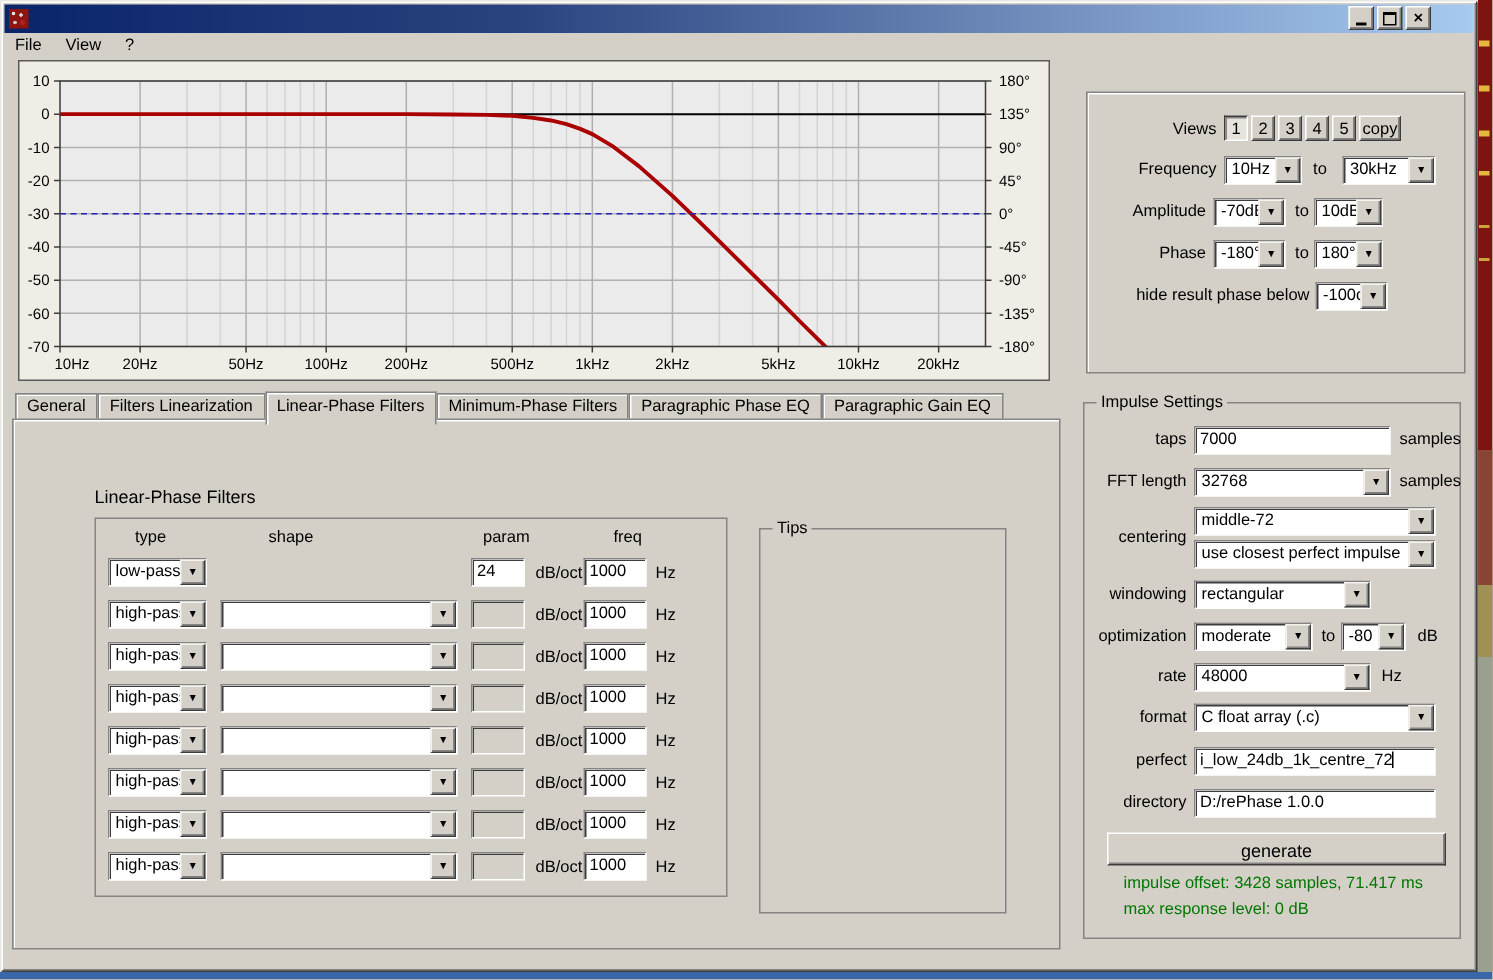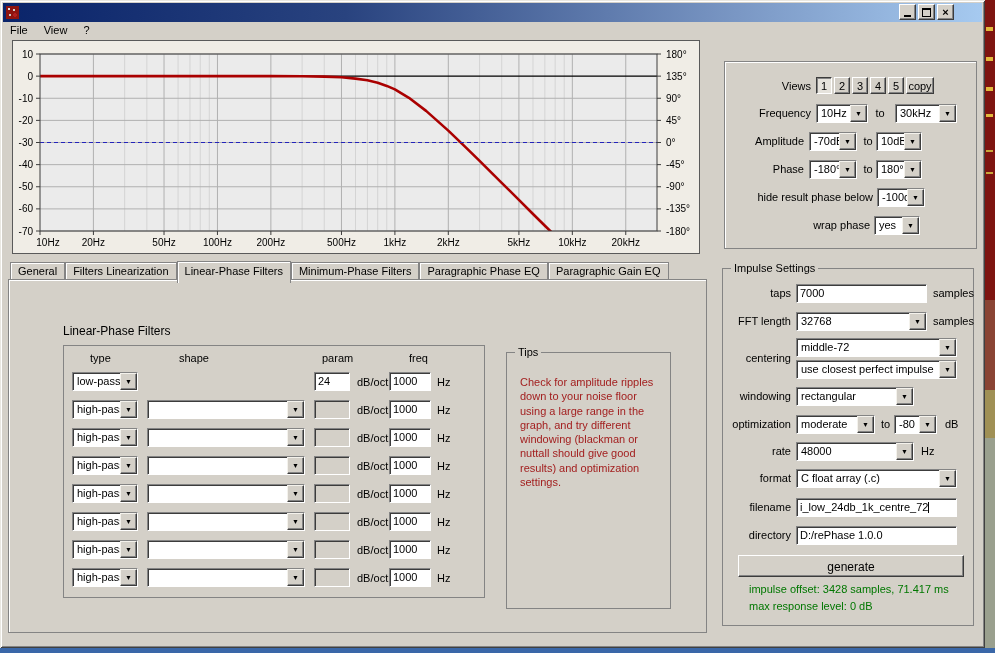--- a/index.html
+++ b/index.html
@@ -276,27 +276,20 @@
           <span class="dd-arrow">▼</span>
         </div>
     </div>
     <div class="vrow" style="top:126px;left:0;width:100%">
       <span class="vlab" style="left:0;width:148px">hide result phase below</span>
       <div class="dd" style="left:152px;width:48px">
           <span class="dd-val">-100dB</span>
           <span class="dd-arrow">▼</span>
         </div>
     </div>
-    <div class="vrow" style="top:154px;left:0;width:100%">
-      <span class="vlab" style="left:0;width:145px">wrap phase</span>
-      <div class="dd" style="left:149px;width:46px">
-          <span class="dd-val">yes</span>
-          <span class="dd-arrow">▼</span>
-        </div>
-    </div>
   </div>
 
   <div class="tabrow" style="left:10px;top:261px">
     <div class="tab">General</div>
     <div class="tab">Filters Linearization</div>
     <div class="tab active">Linear-Phase Filters</div>
     <div class="tab">Minimum-Phase Filters</div>
     <div class="tab">Paragraphic Phase EQ</div>
     <div class="tab">Paragraphic Gain EQ</div>
   </div>
@@ -417,21 +410,20 @@
             <span class="unit" style="left: 293px;">dB/oct</span>
             <div class="tin num" style="left: 325px; width: 42px;">1000</div>
             <span class="unit" style="left: 373px;">Hz</span>
           </div>
         </div>
     </div>
 
     <div class="gbox" style="left:497px;top:72px;width:163px;height:255px">
       <span class="legend">Tips</span>
       <div class="tips-text" style="padding:22px 8px 0 13px">
-        <p>Check for amplitude ripples down to your noise floor using a large range in the graph, and try different windowing (blackman or nuttall should give good results) and optimization settings.</p>
       </div>
     </div>
   </div>
 
   <div class="gbox" style="left:722px;top:268px;width:250px;height:356px">
     <span class="legend">Impulse Settings</span>
 
     <div class="irow" style="top:15px">
       <span class="ilab">taps</span>
       <div class="tin" style="left:73px;width:131px">7000</div>
@@ -487,21 +479,21 @@
       <span class="iunit" style="left:198px">Hz</span>
     </div>
     <div class="irow" style="top:200px">
       <span class="ilab">format</span>
       <div class="dd" style="left:73px;width:161px">
           <span class="dd-val">C float array (.c)</span>
           <span class="dd-arrow">▼</span>
         </div>
     </div>
     <div class="irow" style="top:229px">
-      <span class="ilab">filename</span>
+      <span class="ilab">perfect</span>
       <div class="tin" style="left:73px;width:161px"><span>i_low_24db_1k_centre_72</span><span class="caret"></span></div>
     </div>
     <div class="irow" style="top:257px">
       <span class="ilab">directory</span>
       <div class="tin" style="left:73px;width:161px">D:/rePhase 1.0.0</div>
     </div>
     <div class="gen-btn raisedbtn">generate</div>
     <div class="status" style="left:26px;top:314px">impulse offset: 3428 samples, 71.417 ms</div>
     <div class="status" style="left:26px;top:331px">max response level: 0 dB</div>
   </div>

